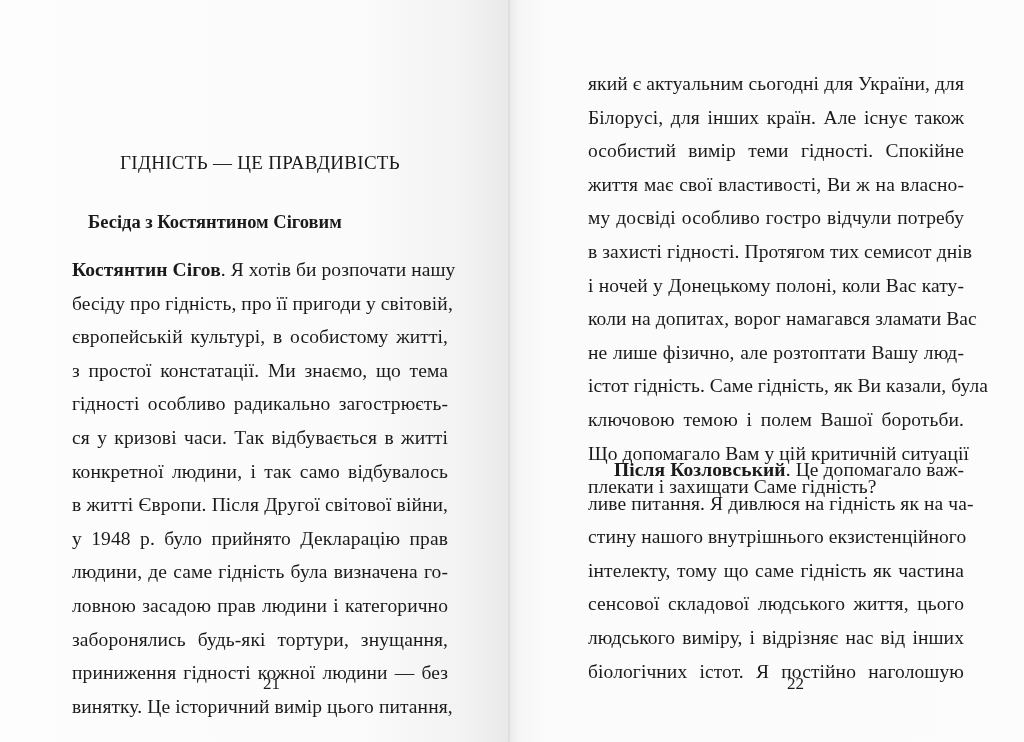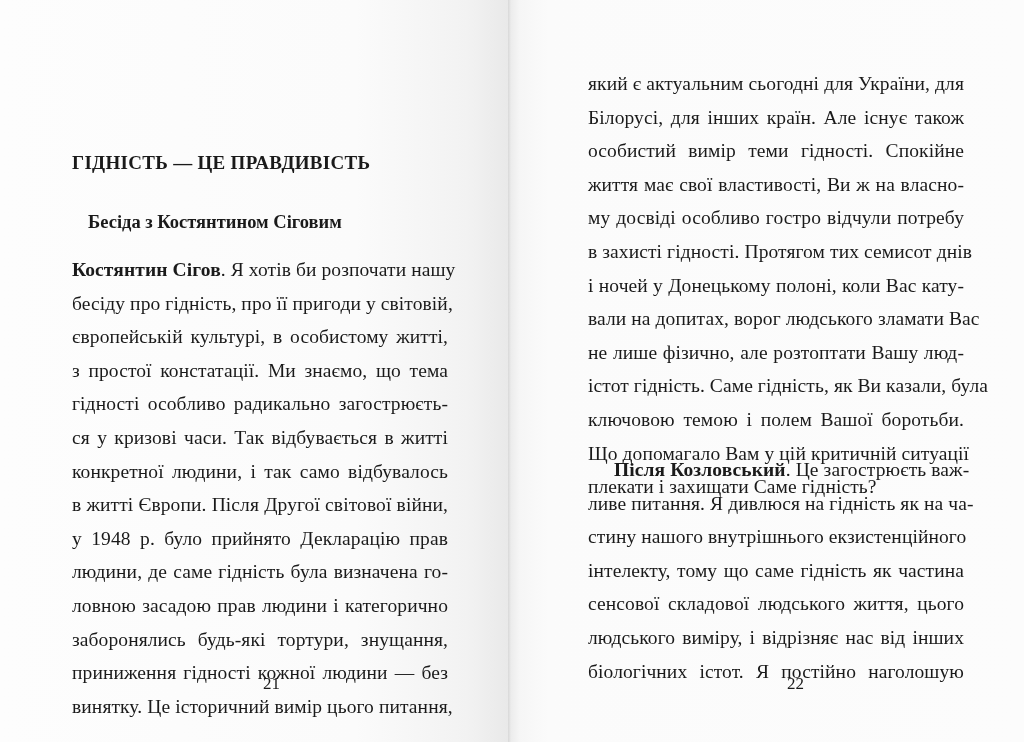--- a/index.html
+++ b/index.html
@@ -47,22 +47,22 @@
       white-space: nowrap;
       text-align-last: justify;
       text-align: justify;
     }
     .line.last { text-align-last: left; }
     .title {
       position: absolute;
       left: 72px;
       width: 376px;
       top: 152px;
-      text-align: left;
-      font-weight: bold;
+      text-align: center;
+      font-weight: normal;
       font-size: 19px;
       letter-spacing: 0.3px;
     }
     .subtitle {
       position: absolute;
       left: 88px;
       width: 376px;
       top: 200px;
       text-align: left;
       font-weight: bold;
@@ -112,30 +112,30 @@
 
   <div class="page page-right">
     <div class="text-col" style="top:67px;">
       <span class="line">який є актуальним сьогодні для України, для</span>
       <span class="line">Білорусі, для інших країн. Але існує також</span>
       <span class="line">особистий вимір теми гідності. Спокійне</span>
       <span class="line">життя має свої властивості, Ви ж на власно-</span>
       <span class="line">му досвіді особливо гостро відчули потребу</span>
       <span class="line">в захисті гідності. Протягом тих семисот днів</span>
       <span class="line">і ночей у Донецькому полоні, коли Вас кату-</span>
-      <span class="line">вали на допитах, ворог людського зламати Вас</span>
+      <span class="line">коли на допитах, ворог намагався зламати Вас</span>
       <span class="line">не лише фізично, але розтоптати Вашу люд-</span>
       <span class="line">істот гідність. Саме гідність, як Ви казали, була</span>
       <span class="line">ключовою темою і полем Вашої боротьби.</span>
       <span class="line">Що допомагало Вам у цій критичній ситуації</span>
       <span class="line last">плекати і захищати Саме гідність?</span>
     </div>
 
     <div class="text-col" style="top:453px;">
-      <span class="line indent"><span class="speaker">Після Козловський</span><span>. Це загострюєть важ-</span></span>
+      <span class="line indent"><span class="speaker">Після Козловський</span><span>. Це допомагало важ-</span></span>
       <span class="line">ливе питання. Я дивлюся на гідність як на ча-</span>
       <span class="line">стину нашого внутрішнього екзистенційного</span>
       <span class="line">інтелекту, тому що саме гідність як частина</span>
       <span class="line">сенсової складової людського життя, цього</span>
       <span class="line">людського виміру, і відрізняє нас від інших</span>
       <span class="line">біологічних істот. Я постійно наголошую</span>
     </div>
 
     <div class="page-number">22</div>
   </div>

